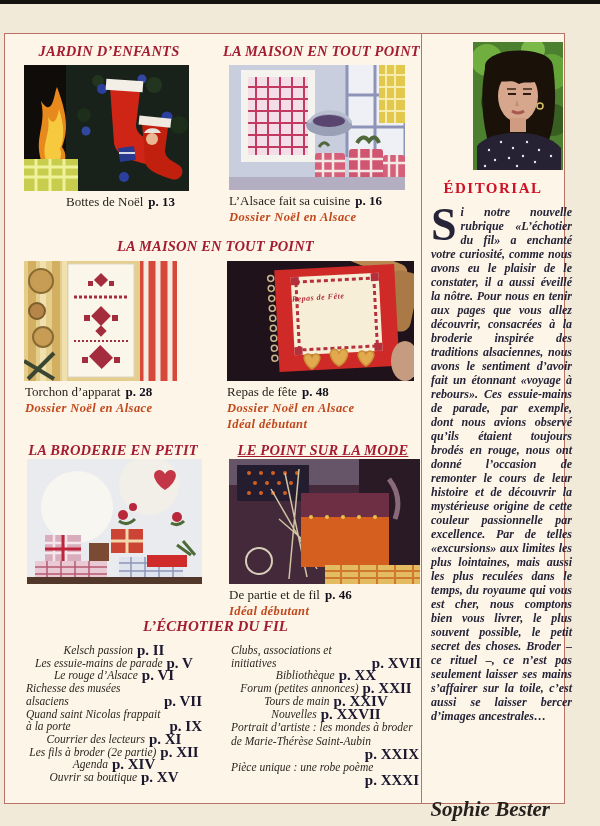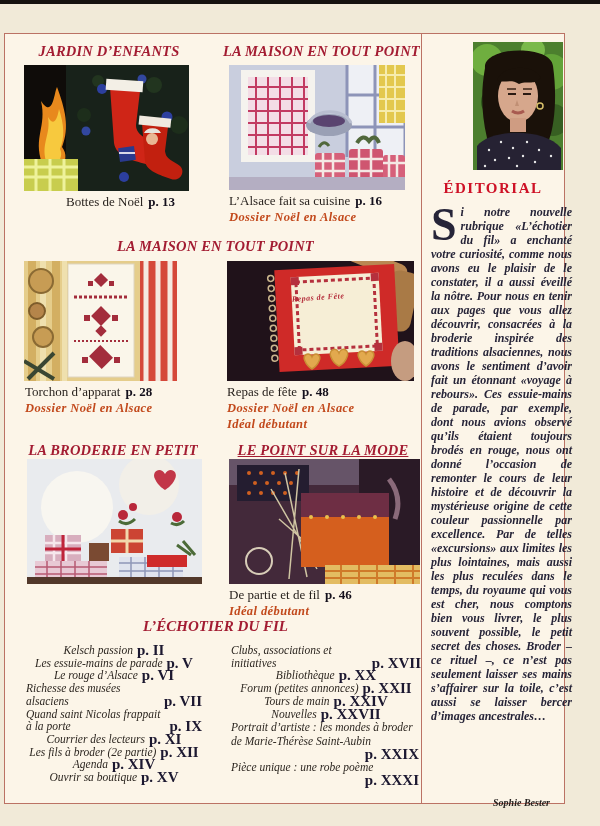--- a/index.html
+++ b/index.html
@@ -40,21 +40,21 @@
     position:absolute;left:9px;top:171px;width:141px;
     font-size:12px;font-weight:bold;font-style:italic;line-height:14px;
     text-align:justify;color:#262438;
   }
   .dropcap{
     float:left;font-size:46px;line-height:36px;font-weight:bold;font-style:normal;
     padding:2px 4px 0 0;color:#262438;
   }
   .ed-sign{
     position:absolute;right:14px;top:763px;
-    font-style:italic;font-weight:bold;font-size:10px;color:#24201e;white-space:nowrap;
+    font-style:italic;font-weight:bold;font-size:21px;color:#24201e;white-space:nowrap;
   }
   .photo-text{
     position:absolute;font-style:italic;font-weight:bold;color:#b5303d;
     font-size:8px;text-align:center;transform:rotate(-4deg);letter-spacing:.5px;line-height:9px;
   }
 </style>
 </head>
 <body>
 
 <div class="top-strip"></div>

